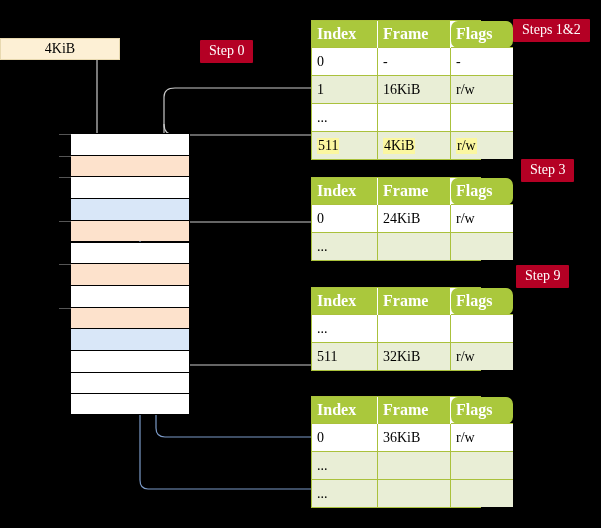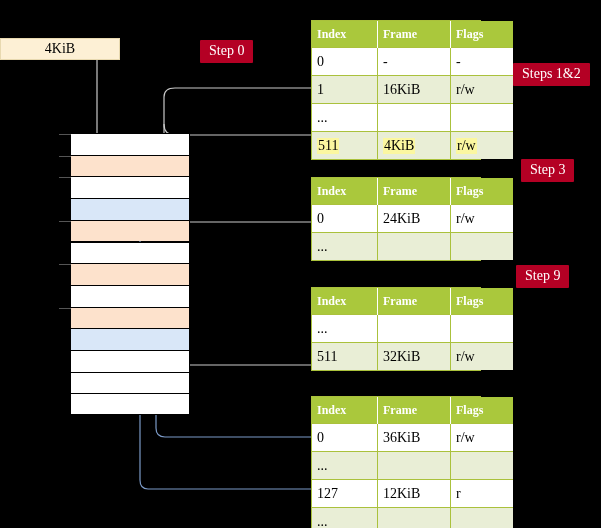--- a/index.html
+++ b/index.html
@@ -45,25 +45,25 @@
   
   .ptable{
     position:absolute;box-sizing:border-box;
     border:1px solid #aac13c;
     border-collapse:collapse;
     background:#fff;
   }
   .ptable table{border-collapse:collapse;width:100%;table-layout:fixed;}
   .ptable th{
     background:#aac83c;color:#fff;font-weight:bold;
-    font-size:12px;text-align:left;padding:2px 5px;
+    font-size:16px;text-align:left;padding:2px 5px;
     border-right:1px solid #fff;height:22px;
     font-family:"Liberation Serif","DejaVu Serif",serif;
   }
-  .ptable th:last-child{border-right:none;}
+  .ptable th:last-child{border-right:none;border-radius:7px;}
   .ptable td{
     font-size:14px;text-align:left;padding:2px 5px;
     border-right:1px solid #aac13c;border-top:1px solid #aac13c;
     height:23px;color:#000;
   }
   .ptable td:last-child{border-right:none;}
   .ptable tr.alt td{background:#e9eed6;}
   .ptable tr.white td{background:#ffffff;}
   .hl{background:#fbf7a0 !important;display:inline-block;padding:0 1px;}
   .colA{width:55px;}
@@ -111,21 +111,21 @@
       <path d="M311,489 L148,489 Q140,489 140,480 L140,215" marker-end="url(#arrBup)"></path>
     </g>
   </svg>
 
   <div class="srcbox" style="left:0px;top:38px;width:120px;height:22px;">
     <span>4KiB</span>
   </div>
 
   <div id="badges">
       <div class="badge" style="left: 200px; top: 40px;">Step 0</div>
-      <div class="badge" style="left: 513px; top: 19px; margin-top: 44px;">Steps 1&amp;2</div>
+      <div class="badge" style="left: 513px; top: 19px;">Steps 1&amp;2</div>
       <div class="badge" style="left: 521px; top: 159px;">Step 3</div>
       <div class="badge" style="left: 516px; top: 265px;">Step 9</div>
     </div>
 
   <div id="memcol">
       <div class="memrow " style="top: 0px;">
         <div class="tick"></div>
       </div>
       <div class="memrow orange" style="top: 21.7px;">
         <div class="tick"></div>
@@ -244,25 +244,20 @@
             <tr class="white">
               <td class="colA">0</td>
               <td class="colB">36KiB</td>
               <td class="colC">r/w</td>
             </tr>
             <tr class="alt">
               <td class="colA">...</td>
               <td class="colB"></td>
               <td class="colC"></td>
             </tr>
-            <tr class="white">
-              <td class="colA">127</td>
-              <td class="colB">12KiB</td>
-              <td class="colC">r</td>
-            </tr>
             <tr class="alt">
               <td class="colA">...</td>
               <td class="colB"></td>
               <td class="colC"></td>
             </tr>
           </tbody>
         </table>
       </div>
     </div>
 

